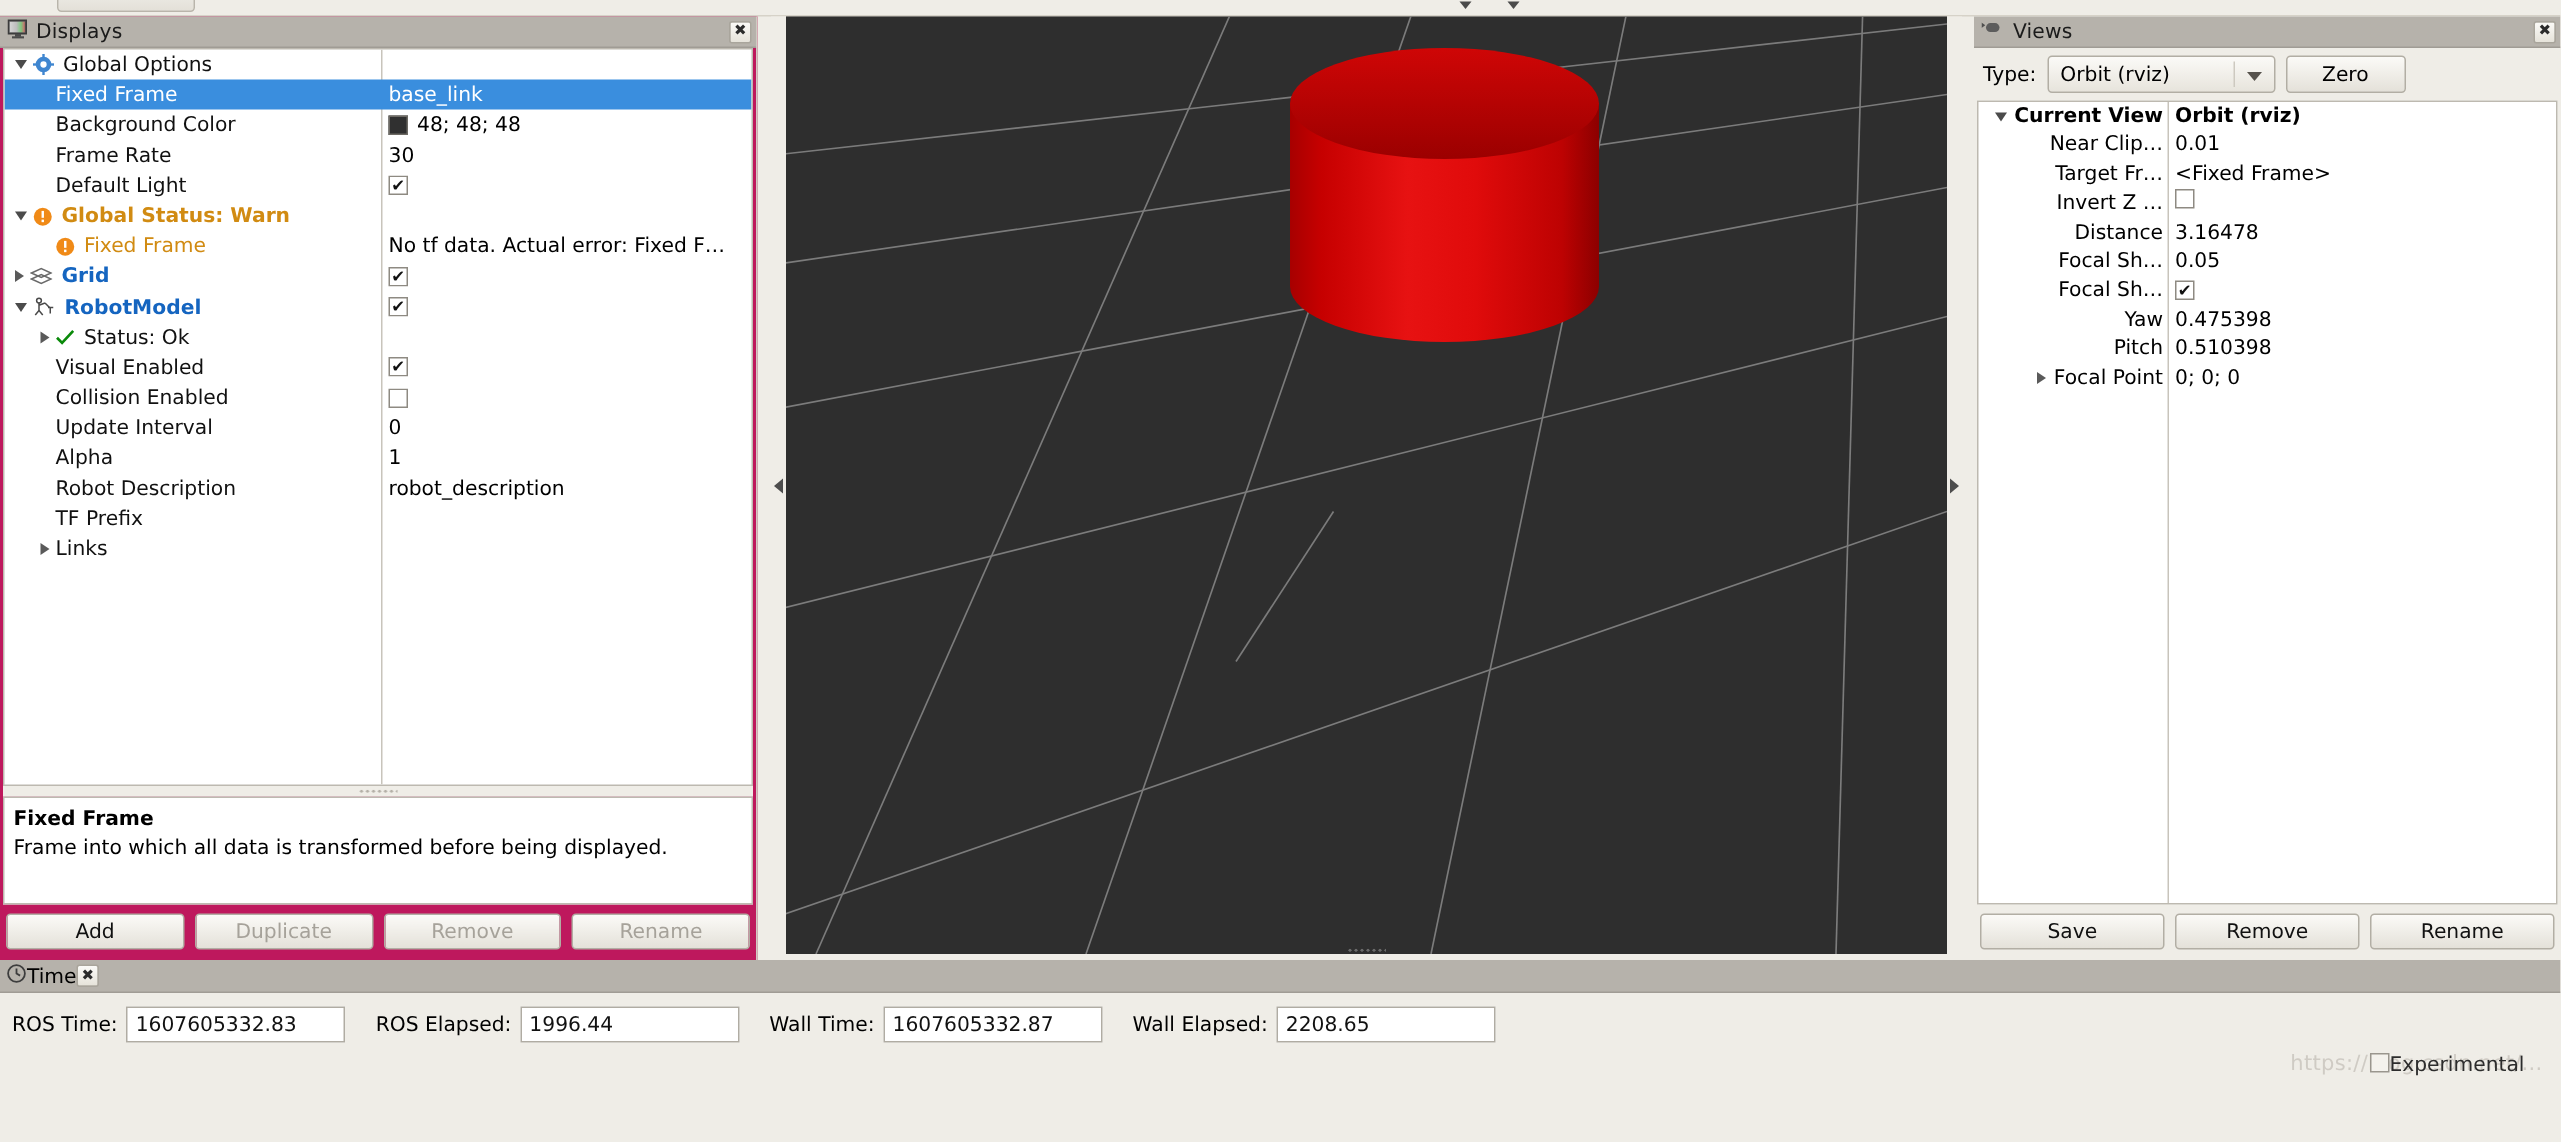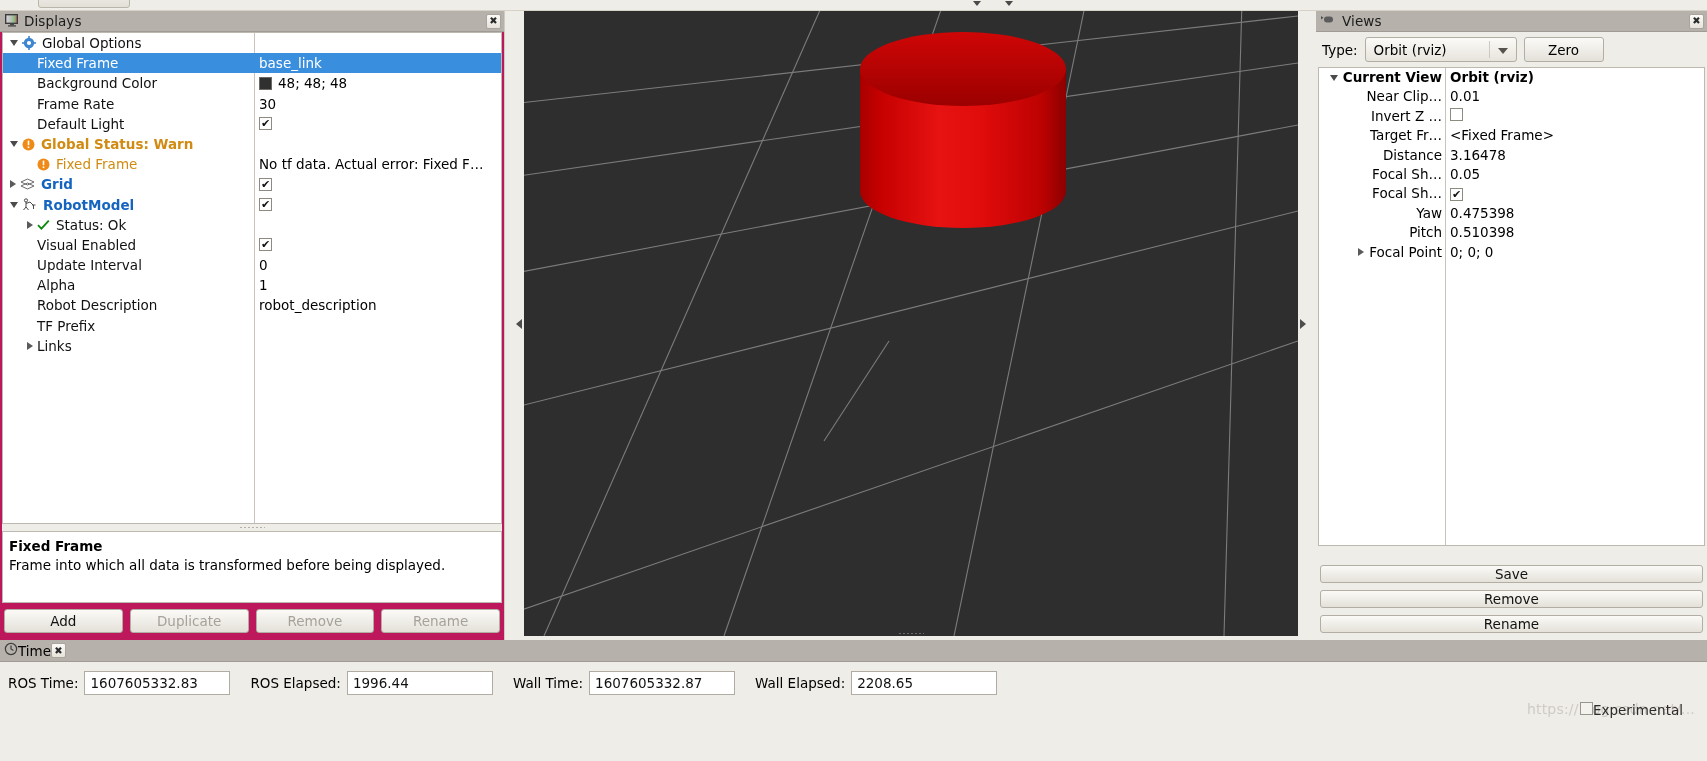--- a/index.html
+++ b/index.html
@@ -221,21 +221,21 @@
     font-size: 14px; color: #cfcbc4; letter-spacing: .2px;
     white-space: nowrap; pointer-events: none;
   }
   .exp-wrap {
     position: absolute; right: 24px; bottom: 8px;
     display: flex; align-items: flex-start; gap: 0; font-size: 13.5px; color: #2c2c2c;
   }
   .exp-chk { width: 13px; height: 13px; background: #f4f2ed; border: 1px solid #9a968e; }
 
   
-  .views-btn-row { display: flex; gap: 7px; padding: 19px 4px 7px 4px; flex-direction: column; }
+  .views-btn-row { display: flex; gap: 7px; padding: 6px 4px 7px 4px; }
 
   .mini-icon { display: inline-block; }
 </style>
 </head>
 <body>
 
 <div id="app">
 
   <div class="top-toolbar">
     <div class="tb-btn"></div>
@@ -403,20 +403,29 @@
             </div>
             <div class="tw-val"></div>
           </div>
           <div class="trow">
             <div class="tw-name ind-1">
               <span class="twisty blank"></span>
               <span class="lbl-plain">Visual Enabled</span>
             </div>
             <div class="tw-val">
               <span class="chkbox">✔</span>
+            </div>
+          </div>
+          <div class="trow">
+            <div class="tw-name ind-1">
+              <span class="twisty blank"></span>
+              <span class="lbl-plain">Collision Enabled</span>
+            </div>
+            <div class="tw-val">
+              <span class="chkbox"></span>
             </div>
           </div>
           <div class="trow">
             <div class="tw-name ind-1">
               <span class="twisty blank"></span>
               <span class="lbl-plain">Update Interval</span>
             </div>
             <div class="tw-val">
               <span class="val-text">0</span>
             </div>
@@ -557,29 +566,29 @@
             <div class="v-val"><span class="v-bold">Orbit (rviz)</span></div>
           </div>
           <div class="vrow">
             <div class="v-name">
               <span>Near Clip…</span>
             </div>
             <div class="v-val"><span>0.01</span></div>
           </div>
           <div class="vrow">
             <div class="v-name">
+              <span>Target Fr…</span>
+            </div>
+            <div class="v-val"><span>&lt;Fixed Frame&gt;</span></div>
+          </div>
+          <div class="vrow">
+            <div class="v-name">
               <span>Invert Z …</span>
             </div>
             <div class="v-val"><span class="chkbox"></span></div>
-          </div>
-          <div class="vrow">
-            <div class="v-name">
-              <span>Target Fr…</span>
-            </div>
-            <div class="v-val"><span>&lt;Fixed Frame&gt;</span></div>
           </div>
           <div class="vrow">
             <div class="v-name">
               <span>Distance</span>
             </div>
             <div class="v-val"><span>3.16478</span></div>
           </div>
           <div class="vrow">
             <div class="v-name">
               <span>Focal Sh…</span>

